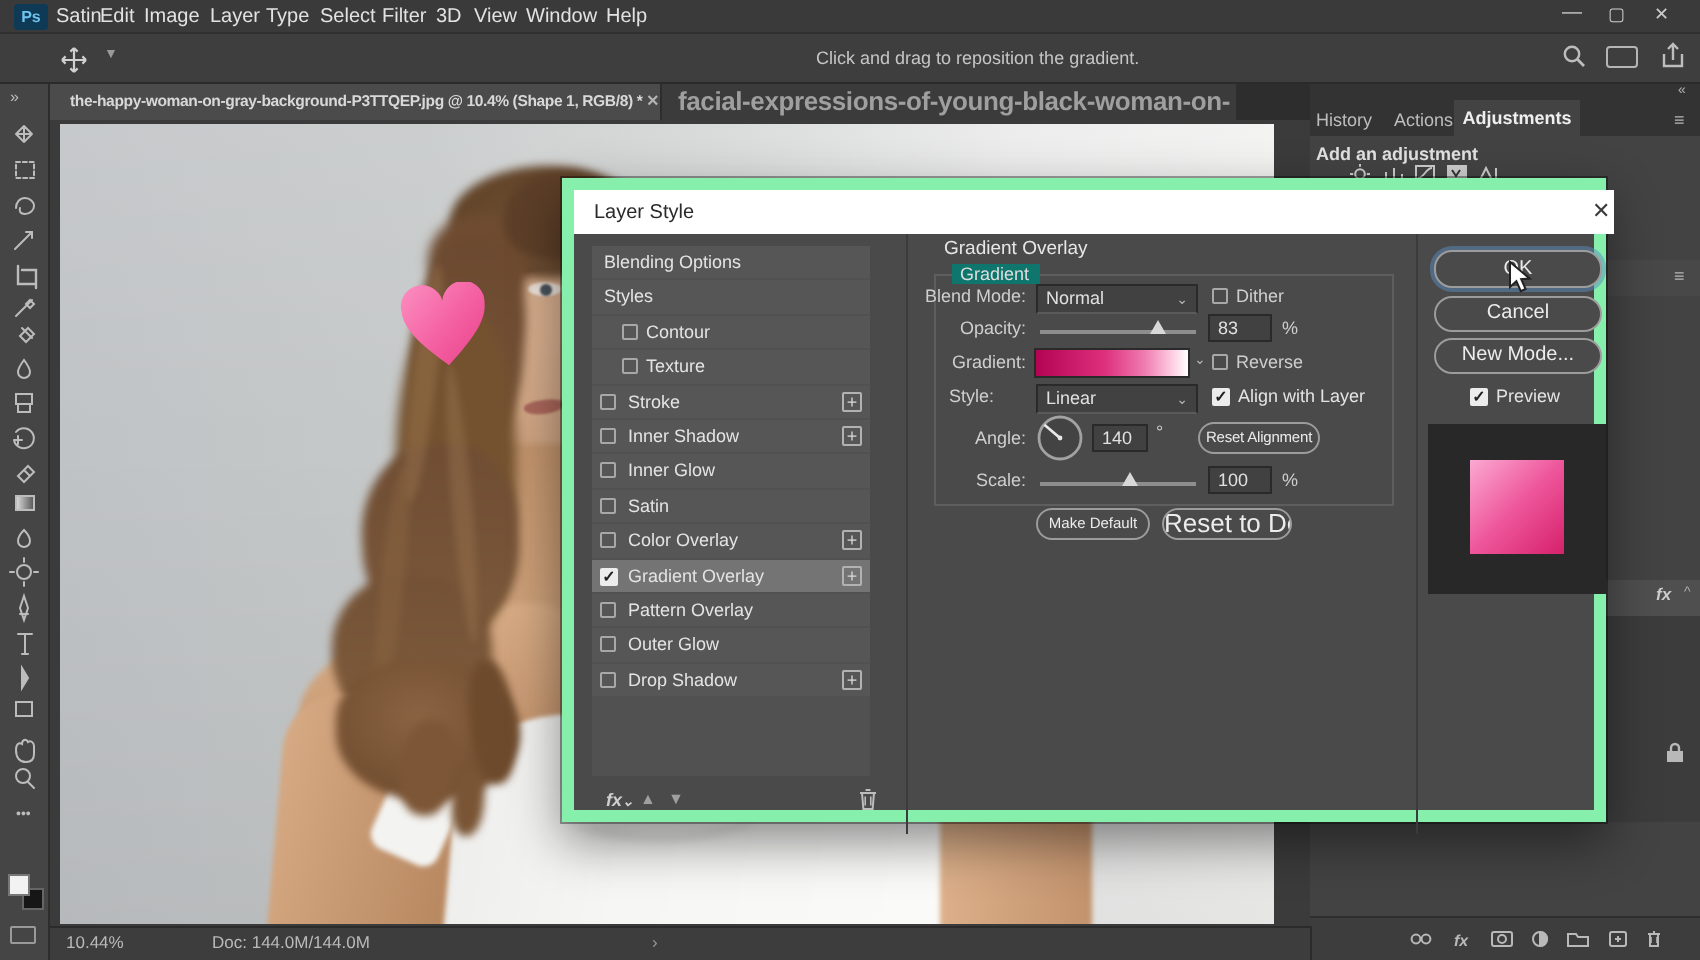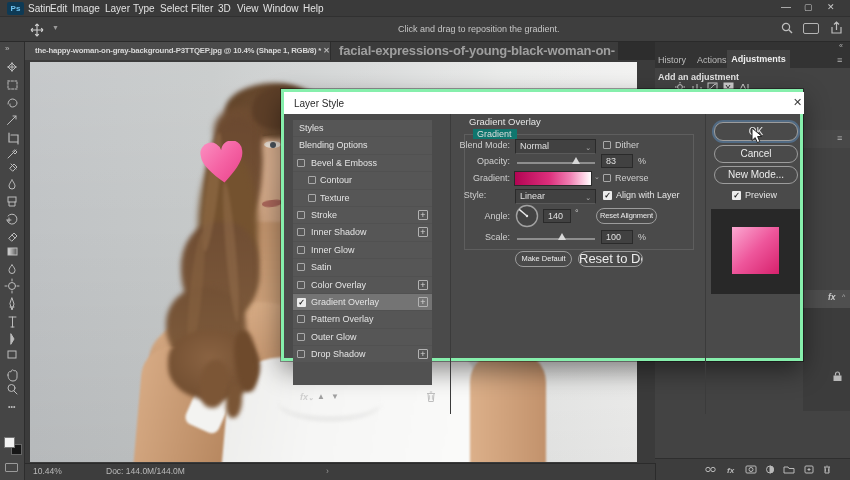--- a/index.html
+++ b/index.html
@@ -39,21 +39,21 @@
 <div class="tx" style="left:804px;top:2px;color:#c9c9c9;font-size:9px">▢</div>
 <div class="tx" style="left:827px;top:2px;color:#c9c9c9;font-size:9px">✕</div>
 
 <div class="a" style="left:0;top:17px;width:850px;height:25px;background:#3e3e3e;border-bottom:1px solid #2a2a2a"></div>
 <svg class="a" style="left:30px;top:23px" width="14" height="14" viewBox="0 0 14 14">
     <g stroke="#d0d0d0" stroke-width="1.1" fill="none">
       <path d="M7 1v12M1 7h12M7 1l-1.8 1.8M7 1l1.8 1.8M7 13l-1.8-1.8M7 13l1.8-1.8M1 7l1.8-1.8M1 7l1.8 1.8M13 7l-1.8-1.8M13 7l-1.8 1.8"></path>
     </g>
   </svg>
 <div class="tx" style="left:52px;top:24px;color:#9a9a9a;font-size:7px">▼</div>
-<div class="tx" style="left:398px;top:24px;color:#c6c6c6;font-size:9px">Click and drag to reposition the gradient.</div>
+<div class="tx" style="left:408px;top:24px;color:#c6c6c6;font-size:9px">Click and drag to reposition the gradient.</div>
 <svg class="a" style="left:781px;top:22px" width="12" height="12" viewBox="0 0 12 12">
     <circle cx="5" cy="5" r="3.6" fill="none" stroke="#bdbdbd" stroke-width="1.2"></circle>
     <path d="M7.8 7.8L11 11" stroke="#bdbdbd" stroke-width="1.4"></path>
   </svg>
 <div class="a" style="left:803px;top:23px;width:16px;height:11px;border:1px solid #b5b5b5;border-radius:2px"></div>
 <svg class="a" style="left:830px;top:21px" width="13" height="14" viewBox="0 0 13 14">
     <path d="M2 6v6h9V6M6.5 9V1.5M4 3.5l2.5-2.5L9 3.5" fill="none" stroke="#bdbdbd" stroke-width="1.2"></path>
   </svg>
 
 <div class="a" style="left:25px;top:42px;width:630px;height:18px;background:#2d2d2d"></div>
@@ -207,39 +207,35 @@
  <path d="M124 3h6M125 3v6h4V3M126.5 2h1"></path>
       <path d="M125.5 4.5v3M128.5 4.5v3" stroke-width=".8"></path>
 </g>
   </svg>
 
 <div class="a" style="left:25px;top:463px;width:630px;height:17px;background:#3d3d3d;border-top:1px solid #2b2b2b"></div>
 <div class="tx" style="left:33px;top:466px;color:#bababa;font-size:8.5px">10.44%</div>
 <div class="tx" style="left:106px;top:466px;color:#bababa;font-size:8.5px">Doc: 144.0M/144.0M</div>
 <div class="tx" style="left:326px;top:466px;color:#9a9a9a;font-size:8.5px">›</div>
 
-<div id="dlg" class="a" style="z-index:10;left:281px;top:89px;width:522px;height:272px;background:#4a4a4a;border:3px solid #86efac;box-shadow:0 0 0 1px rgba(0,0,0,.35),0 10px 24px rgba(0,0,0,.45);font-size:9px;color:#e2e2e2">
+<div id="dlg" class="a" style="z-index:10;left:281px;top:89px;width:522px;height:322px;background:#4a4a4a;border:6px solid #86efac;box-shadow:0 0 0 1px rgba(0,0,0,.35),0 10px 24px rgba(0,0,0,.45);font-size:9px;color:#e2e2e2">
 
   <div class="a" style="left:0;top:0;width:520px;height:22px;background:#ffffff"></div>
   <div class="tx" style="left:10px;top:6px;color:#2a2a2a;font-size:10px">Layer Style</div>
   <div class="tx" style="left:509px;top:4px;color:#3a3a3a;font-size:11px">✕</div>
 
   <div class="a" style="left:166px;top:22px;width:1px;height:300px;background:#3b3b3b"></div>
   <div class="a" style="left:421px;top:22px;width:1px;height:300px;background:#3b3b3b"></div>
 
   <div class="a" style="left:9px;top:28px;width:139px;height:265px;background:#515151" id="list">
     <div class="row">
+        <span class="t0">Blending Options</span>
+      </div>
+    <div class="row">
         <span class="t0">Styles</span>
-      </div>
-    <div class="row">
-        <span class="t0">Blending Options</span>
-      </div>
-    <div class="row">
-        <span class="cb"></span>
-        <span class="t">Bevel &amp; Emboss</span>
       </div>
     <div class="row">
         <span class="cb sub"></span>
         <span class="t subt">Contour</span>
       </div>
     <div class="row">
         <span class="cb sub"></span>
         <span class="t subt">Texture</span>
       </div>
     <div class="row">
@@ -306,21 +302,21 @@
   <div class="a" style="left:288px;top:65px;width:0;height:0;border-left:4px solid transparent;border-right:4px solid transparent;border-bottom:7px solid #d8d8d8"></div>
   <div class="vb" style="left:317px;top:62px;width:32px">83</div>
   <div class="tx" style="left:354px;top:64px;color:#cfcfcf">%</div>
 
   <div class="tx" style="left:156px;top:81px;width:70px;text-align:right;color:#cfcfcf">Gradient:</div>
   <div class="a" style="left:230px;top:79px;width:78px;height:15px;border:1px solid #2a2a2a;background:linear-gradient(to right,#b30453 0%,#dd2f7c 45%,#f07eb2 72%,#ffd9e9 92%,#fff 100%)"></div>
   <div class="tx" style="left:310px;top:81px;color:#b5b5b5;font-size:7px">⌄</div>
   <div class="cb" style="left:319px;top:82px"></div>
     <div class="tx" style="left:331px;top:81px;color:#cfcfcf">Reverse</div>
 
-  <div class="tx" style="left:156px;top:98px;width:70px;text-align:center;color:#cfcfcf">Style:</div>
+  <div class="tx" style="left:140px;top:98px;width:70px;text-align:right;color:#cfcfcf">Style:</div>
   <div class="dd" style="left:231px;top:97px;width:81px"><span>Linear</span><i>⌄</i></div>
   <div class="cbk" style="left:319px;top:99px">✓</div>
     <div class="tx" style="left:332px;top:98px;color:#e4e4e4">Align with Layer</div>
 
   <div class="tx" style="left:156px;top:119px;width:70px;text-align:right;color:#cfcfcf">Angle:</div>
   <svg class="a" style="left:231px;top:112px" width="24" height="24" viewBox="0 0 24 24">
     <circle cx="12" cy="12" r="10.5" fill="#434343" stroke="#a2a2a2" stroke-width="1.4"></circle>
     <path d="M12 12 L4.2 5.4" stroke="#e8e8e8" stroke-width="1.4"></path>
       <circle cx="12" cy="12" r="1.2" fill="#e8e8e8"></circle>
   </svg>

